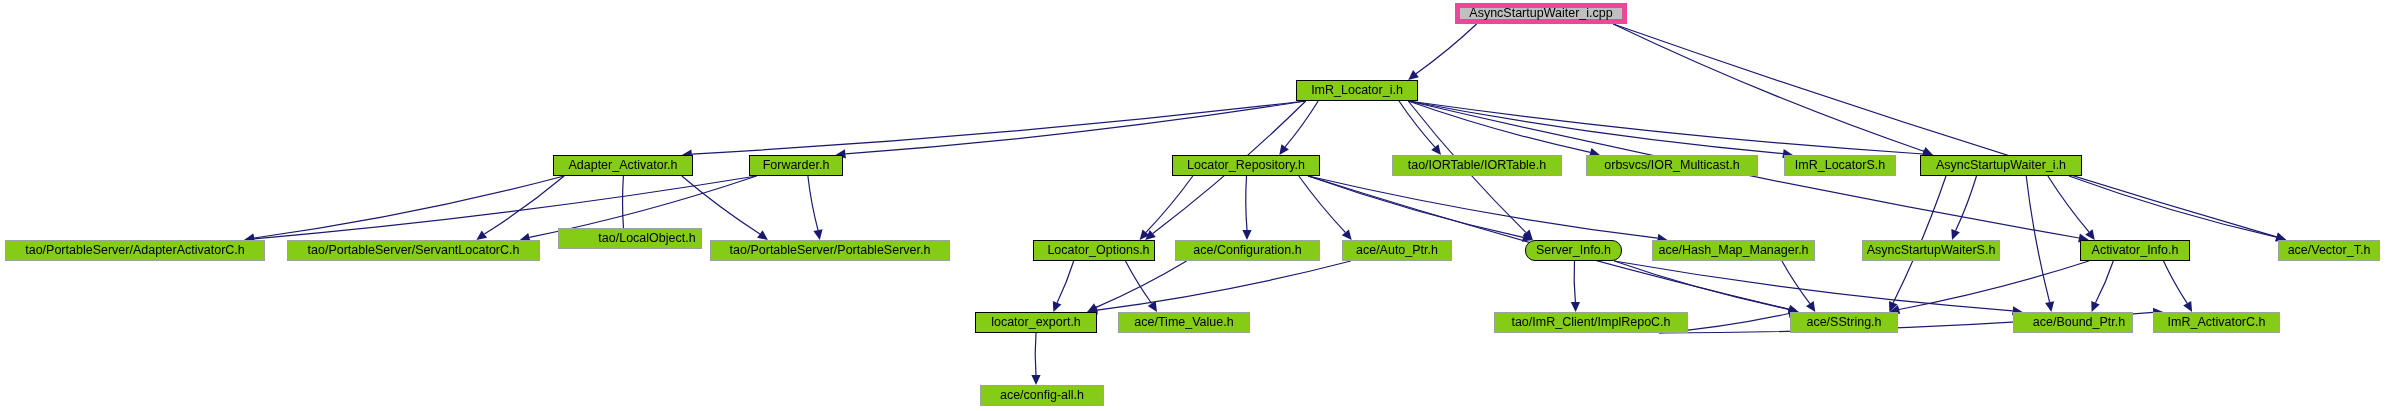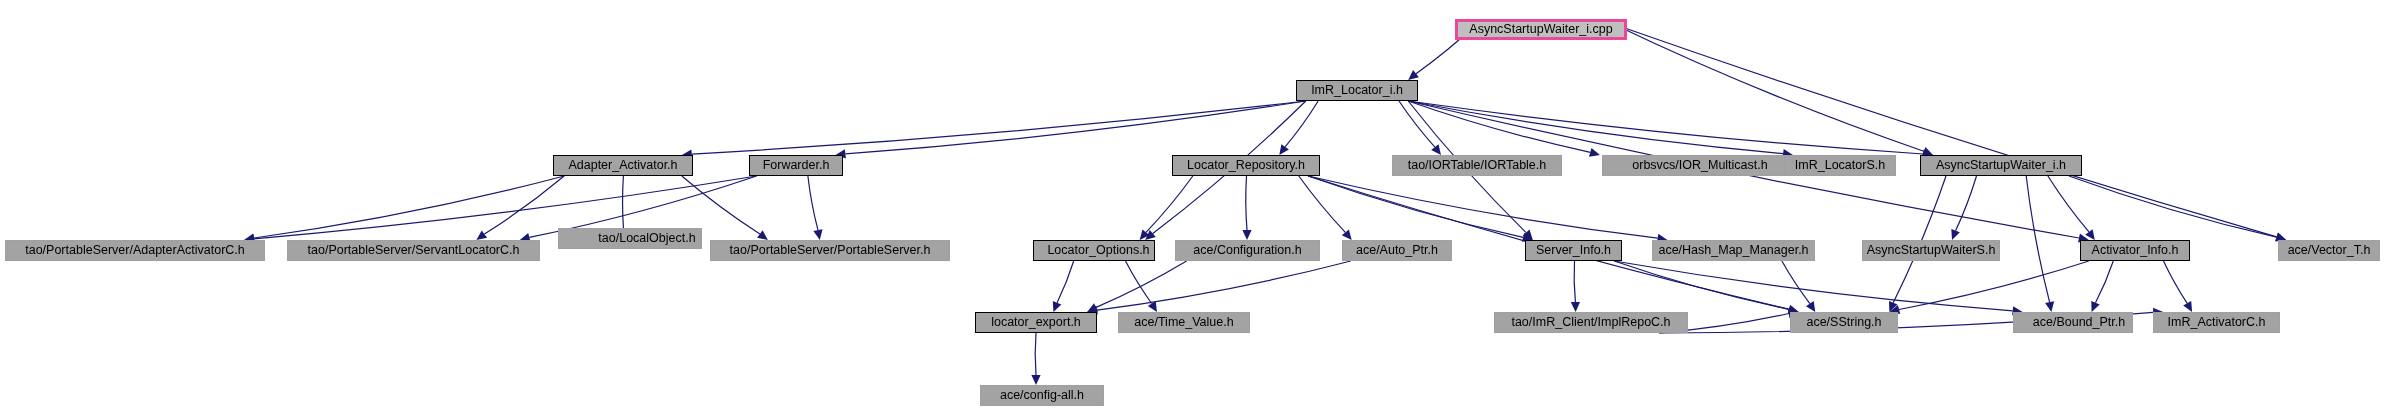--- a/index.html
+++ b/index.html
@@ -24,34 +24,33 @@
     pointer-events: none;
   }
   .node {
     position: absolute;
     box-sizing: border-box;
     display: flex;
     align-items: center;
     justify-content: center;
     height: 21px;
     border: 1px solid #a0a0a0;
-    background: #a3a3a3;
+    background: #84cc16;
     color: #000000;
     font-size: 12.5px;
     line-height: 19px;
     white-space: nowrap;
     letter-spacing: 0px;
   }
   .node.strong {
     border: 1px solid #000000;
   }
   .node.root {
-    border: 3px solid #ec4899;
+    border: 5px solid #ec4899;
     background: #bfbfbf;
-    margin-top: 16px;
   }
   .node-label {
     padding: 0 6px;
   }
 </style>
 </head>
 <body>
 
 <div id="graph">
   <svg id="edges" width="2392" height="411" viewBox="0 0 2392 411" xmlns="http://www.w3.org/2000/svg">
@@ -158,21 +157,21 @@
       </div>
       <div class="node strong" style="left: 749px; top: 155px; width: 94px;">
         <span class="node-label">Forwarder.h</span>
       </div>
       <div class="node strong" style="left: 1172px; top: 155px; width: 148px;">
         <span class="node-label">Locator_Repository.h</span>
       </div>
       <div class="node" style="left: 1392px; top: 155px; width: 170px;">
         <span class="node-label">tao/IORTable/IORTable.h</span>
       </div>
-      <div class="node" style="left: 1586px; top: 155px; width: 196px; margin-left: 16px;">
+      <div class="node" style="left: 1586px; top: 155px; width: 172px;">
         <span class="node-label">orbsvcs/IOR_Multicast.h</span>
       </div>
       <div class="node" style="left: 1784px; top: 155px; width: 112px;">
         <span class="node-label">ImR_LocatorS.h</span>
       </div>
       <div class="node strong" style="left: 1920px; top: 155px; width: 162px;">
         <span class="node-label">AsyncStartupWaiter_i.h</span>
       </div>
       <div class="node" style="left: 5px; top: 240px; width: 260px;">
         <span class="node-label">tao/PortableServer/AdapterActivatorC.h</span>
@@ -188,21 +187,21 @@
       </div>
       <div class="node strong" style="left: 1033px; top: 240px; width: 122px; padding-left: 9px;">
         <span class="node-label">Locator_Options.h</span>
       </div>
       <div class="node" style="left: 1175px; top: 240px; width: 145px;">
         <span class="node-label">ace/Configuration.h</span>
       </div>
       <div class="node" style="left: 1342px; top: 240px; width: 110px;">
         <span class="node-label">ace/Auto_Ptr.h</span>
       </div>
-      <div class="node strong" style="left: 1525px; top: 240px; width: 97px;">
+      <div class="node strong" style="left: 1525px; top: 240px; width: 97px; border-radius: 10px;">
         <span class="node-label">Server_Info.h</span>
       </div>
       <div class="node" style="left: 1652px; top: 240px; width: 163px;">
         <span class="node-label">ace/Hash_Map_Manager.h</span>
       </div>
       <div class="node" style="left: 1862px; top: 240px; width: 138px;">
         <span class="node-label">AsyncStartupWaiterS.h</span>
       </div>
       <div class="node strong" style="left: 2080px; top: 240px; width: 110px;">
         <span class="node-label">Activator_Info.h</span>

